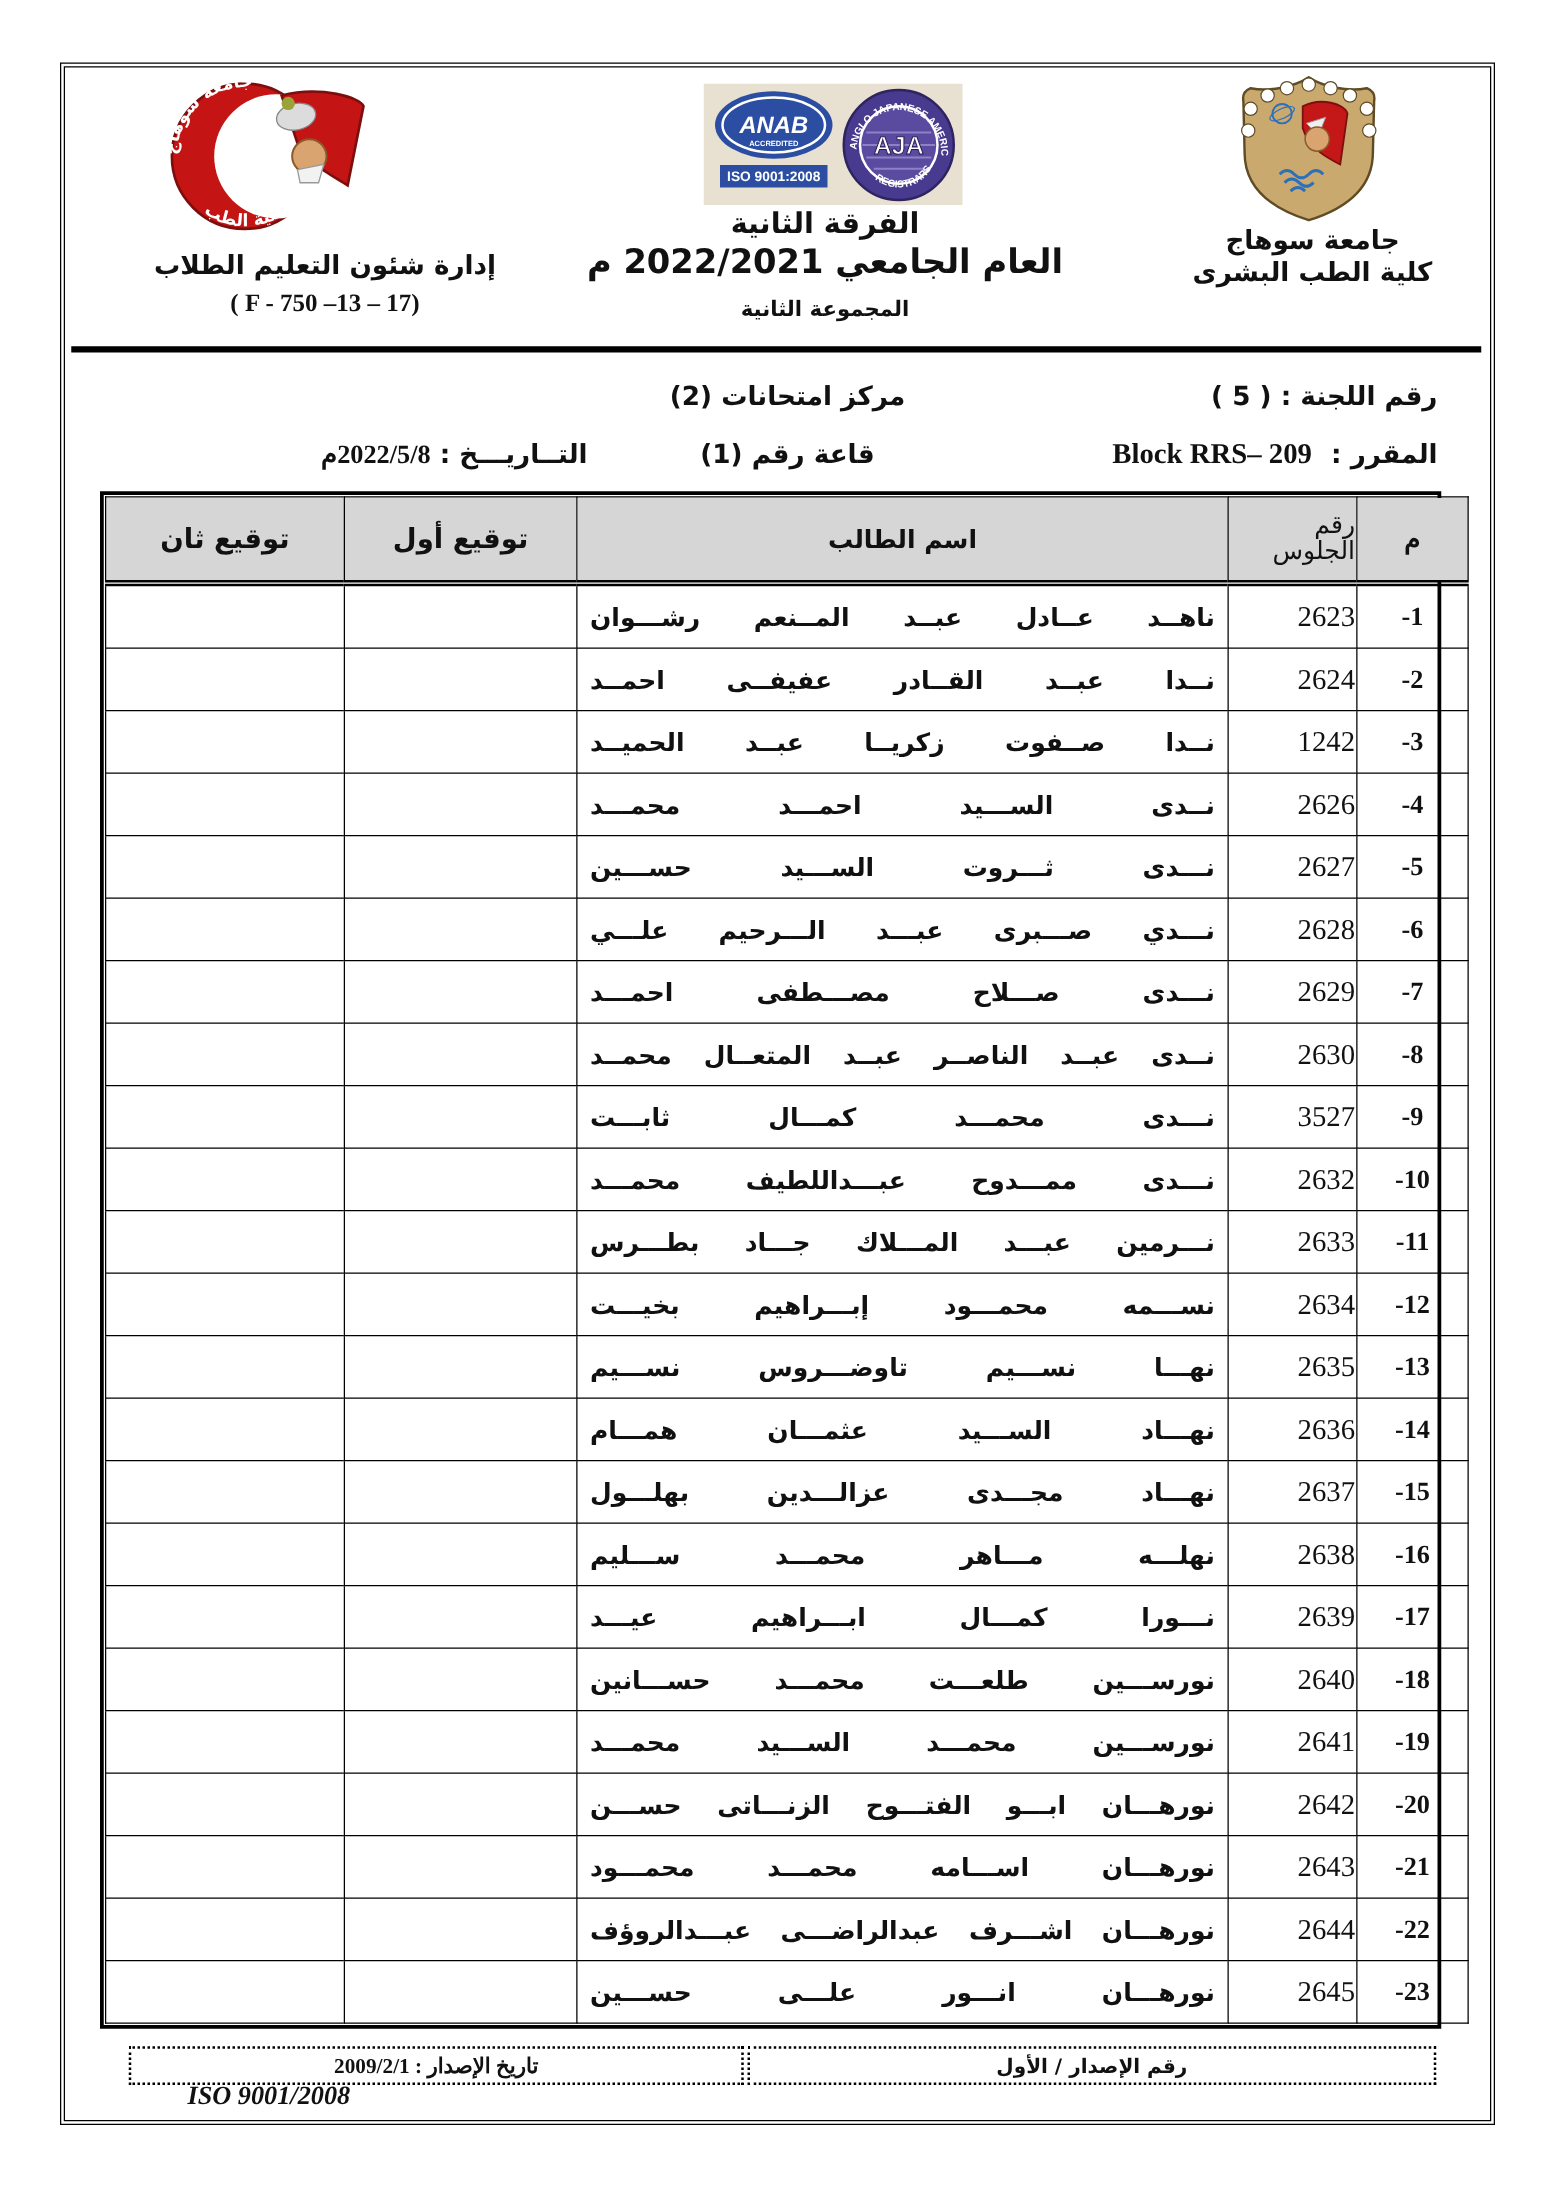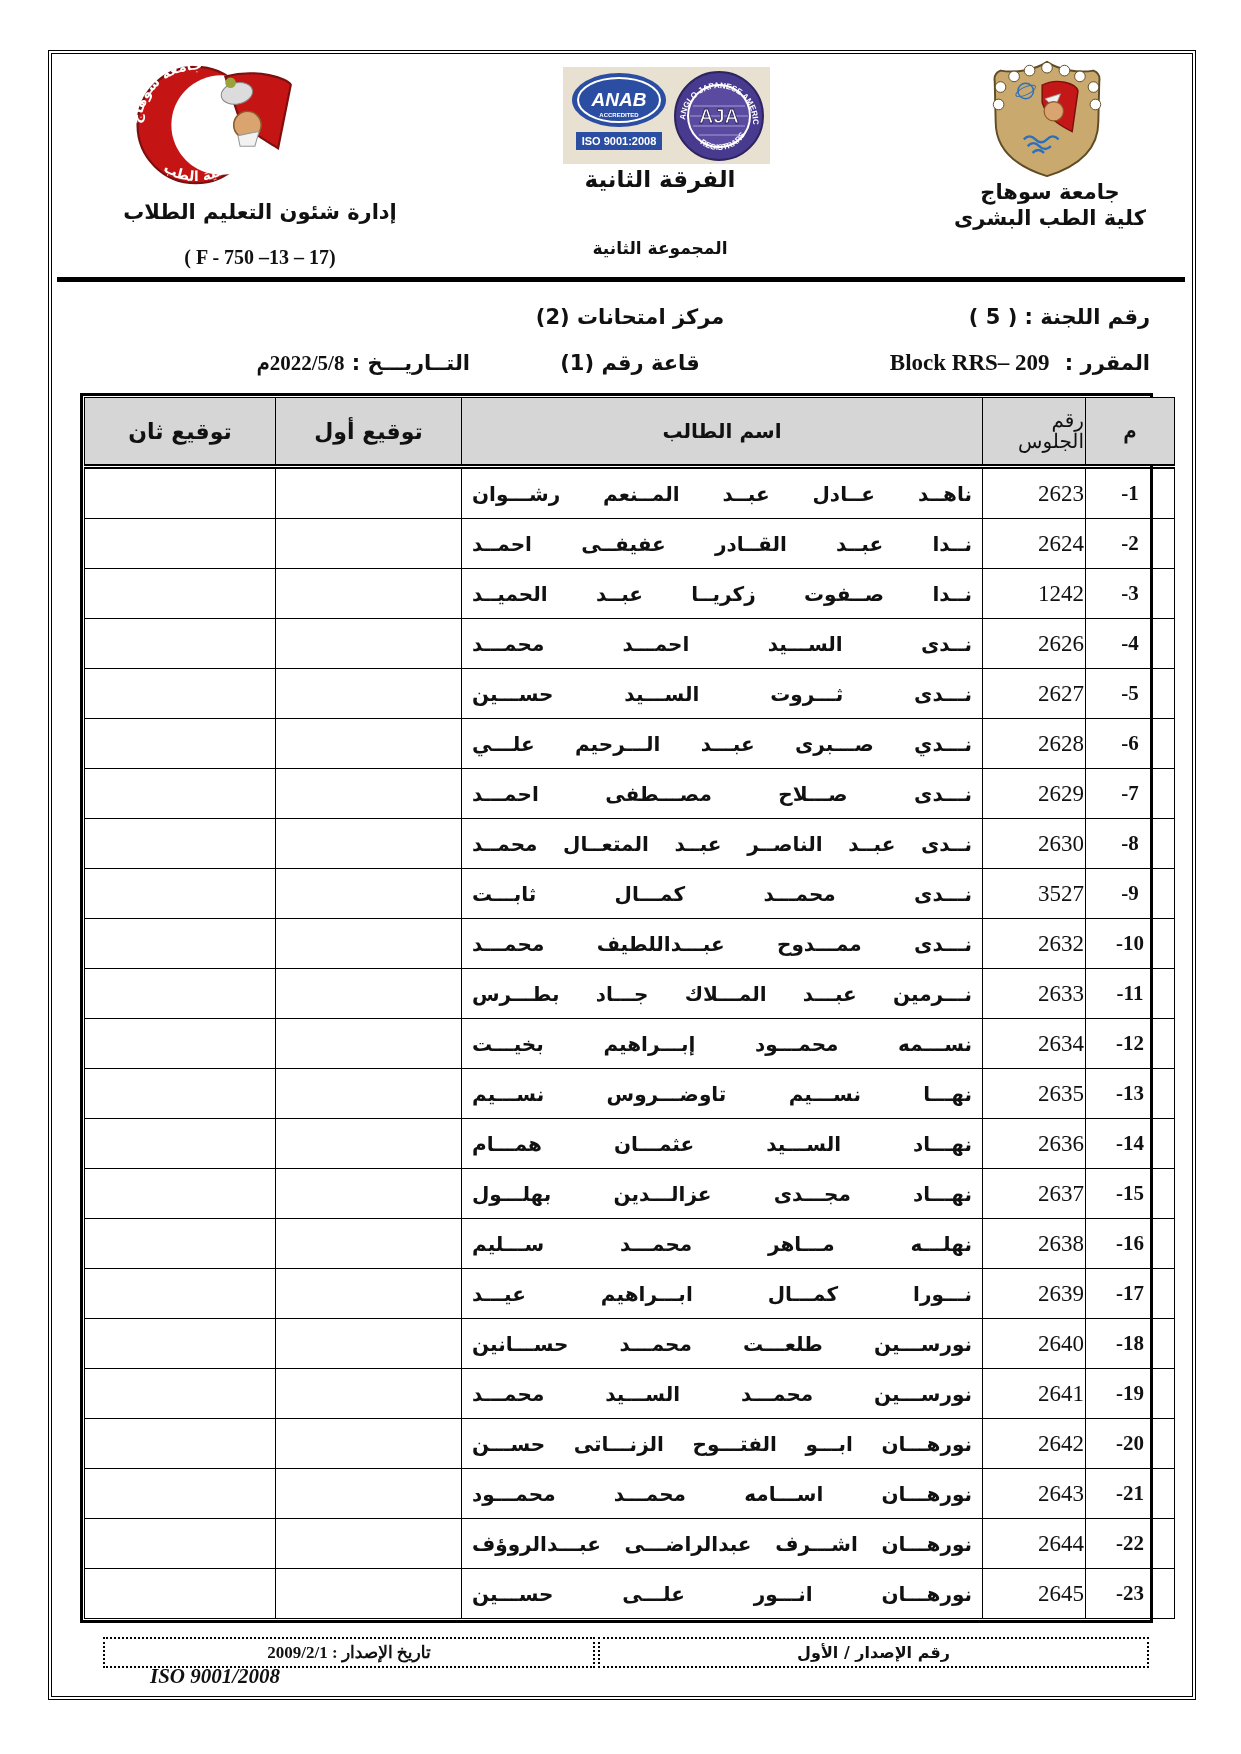--- a/index.html
+++ b/index.html
@@ -7,21 +7,21 @@
         font-family:"DejaVu Sans",sans-serif;color:#111;}
   .frame{position:absolute;left:48px;top:50px;width:1140px;height:1642px;
          border:4px double #000;pointer-events:none;}
   .abs{position:absolute;}
   .b{font-weight:bold;}
   .center{text-align:center;}
   .serif{font-family:"Liberation Serif",serif;}
 
   
   .dept{left:95px;top:200px;width:330px;font-size:21px;}
-  .formcode{left:95px;top:232px;width:330px;font-size:20px;margin-top:14px;}
+  .formcode{left:95px;top:232px;width:330px;font-size:20px;}
   .grade{left:460px;top:166px;width:400px;font-size:23px;}
   .acadyear{left:410px;top:194px;width:500px;font-size:27px;}
   .group{left:460px;top:238px;width:400px;font-size:17px;}
   .univname{left:950px;top:180px;width:200px;font-size:21px;}
   .facname{left:930px;top:206px;width:240px;font-size:21px;}
 
   .logo-left{left:128px;top:60px;width:185px;height:128px;}
   .center-logos{left:563px;top:67px;width:207px;height:97px;background:#e8e1d1;
                 display:flex;align-items:center;justify-content:center;gap:4px;}
   .logo-shield{left:983px;top:58px;width:128px;height:122px;}
@@ -116,20 +116,21 @@
       <text font-size="8" font-weight="bold" fill="#ffffff" font-family="Liberation Sans, sans-serif">
         <textPath href="#ajaTop" startOffset="2%">ANGLO JAPANESE AMERICAN</textPath>
       </text>
       <text font-size="8" font-weight="bold" fill="#ffffff" font-family="Liberation Sans, sans-serif">
         <textPath href="#ajaBot" startOffset="28%">REGISTRARS</textPath>
       </text>
       <text x="46" y="53" text-anchor="middle" font-size="20" font-weight="bold" fill="#ffffff" stroke="#241c50" stroke-width="0.8" font-family="Liberation Sans, sans-serif">AJA</text>
     </svg>
   </div>
   <div class="abs b center grade" dir="rtl">الفرقة الثانية</div>
+  <div class="abs b center acadyear" dir="rtl">العام الجامعي 2022/2021 م</div>
   <div class="abs b center group" dir="rtl">المجموعة الثانية</div>
 
   <svg class="abs logo-shield" viewBox="0 0 120 126">
     <path d="M60,4 C72,12 92,16 108,13 C113,15 115,18 114,24 L113,66 C113,94 92,112 60,122 C28,112 7,94 7,66 L6,24 C5,18 7,15 12,13 C28,16 48,12 60,4 Z" fill="#c9a96e" stroke="#5f4c26" stroke-width="2"></path>
     <g fill="#ffffff" stroke="#5f4c26" stroke-width="1">
       <circle cx="26" cy="19" r="5.5"></circle>
         <circle cx="42" cy="13" r="5.5"></circle>
         <circle cx="60" cy="10" r="5.5"></circle>
       <circle cx="78" cy="13" r="5.5"></circle>
         <circle cx="94" cy="19" r="5.5"></circle>

